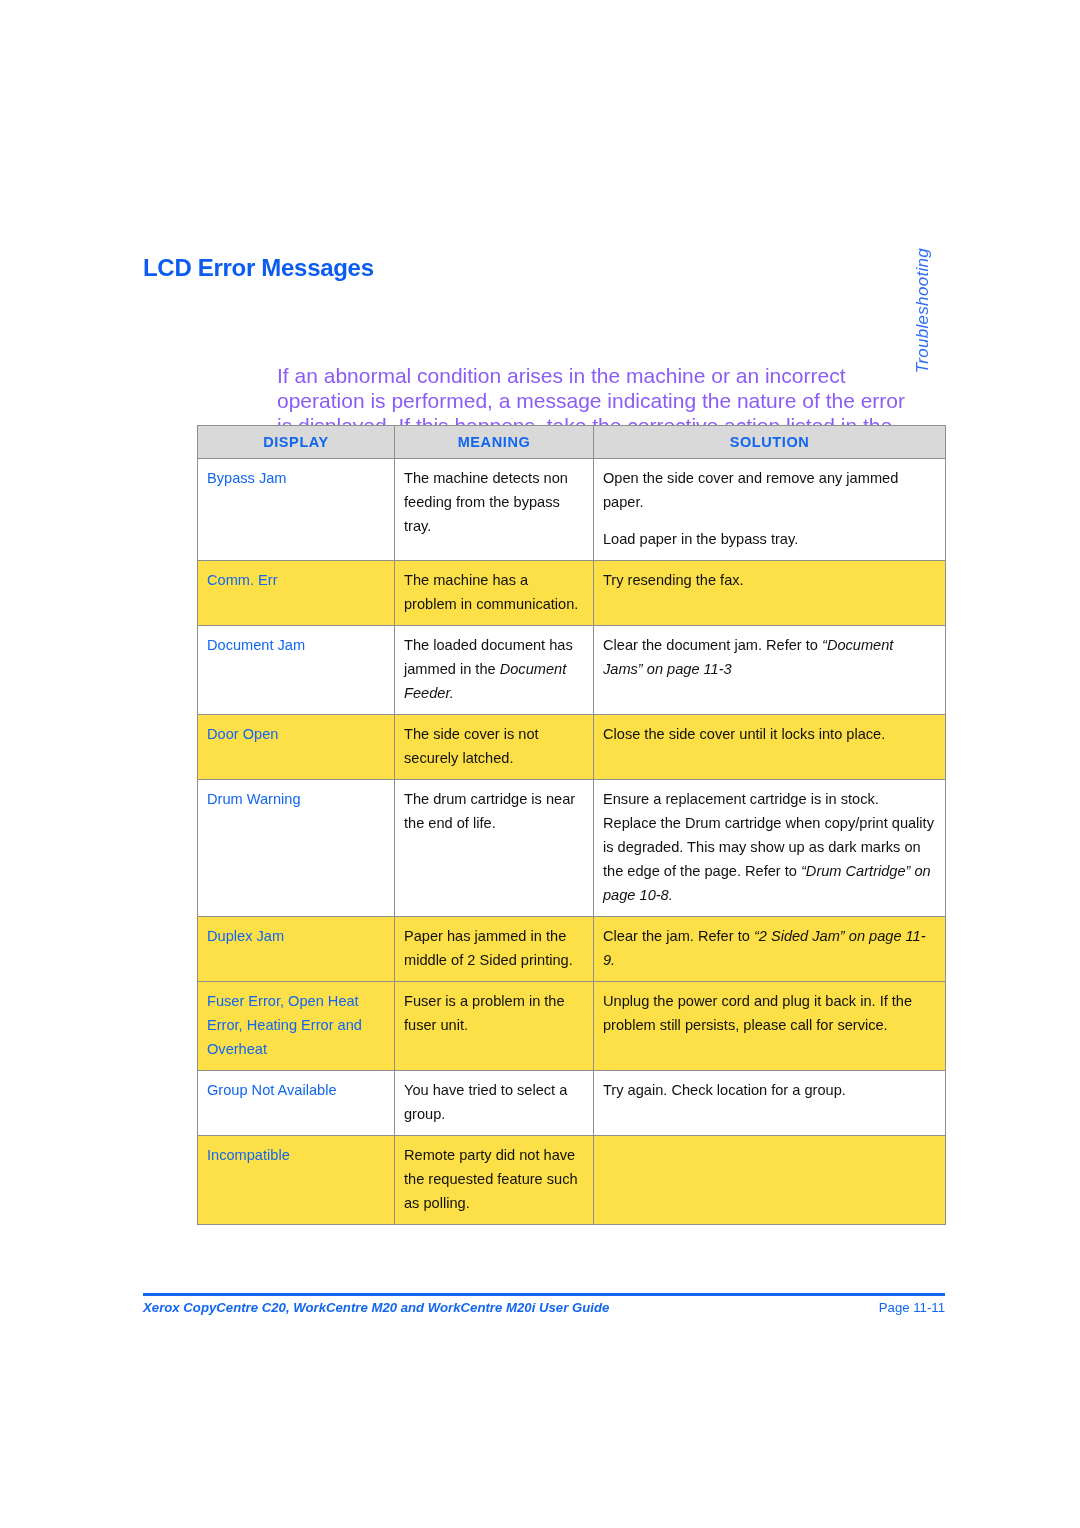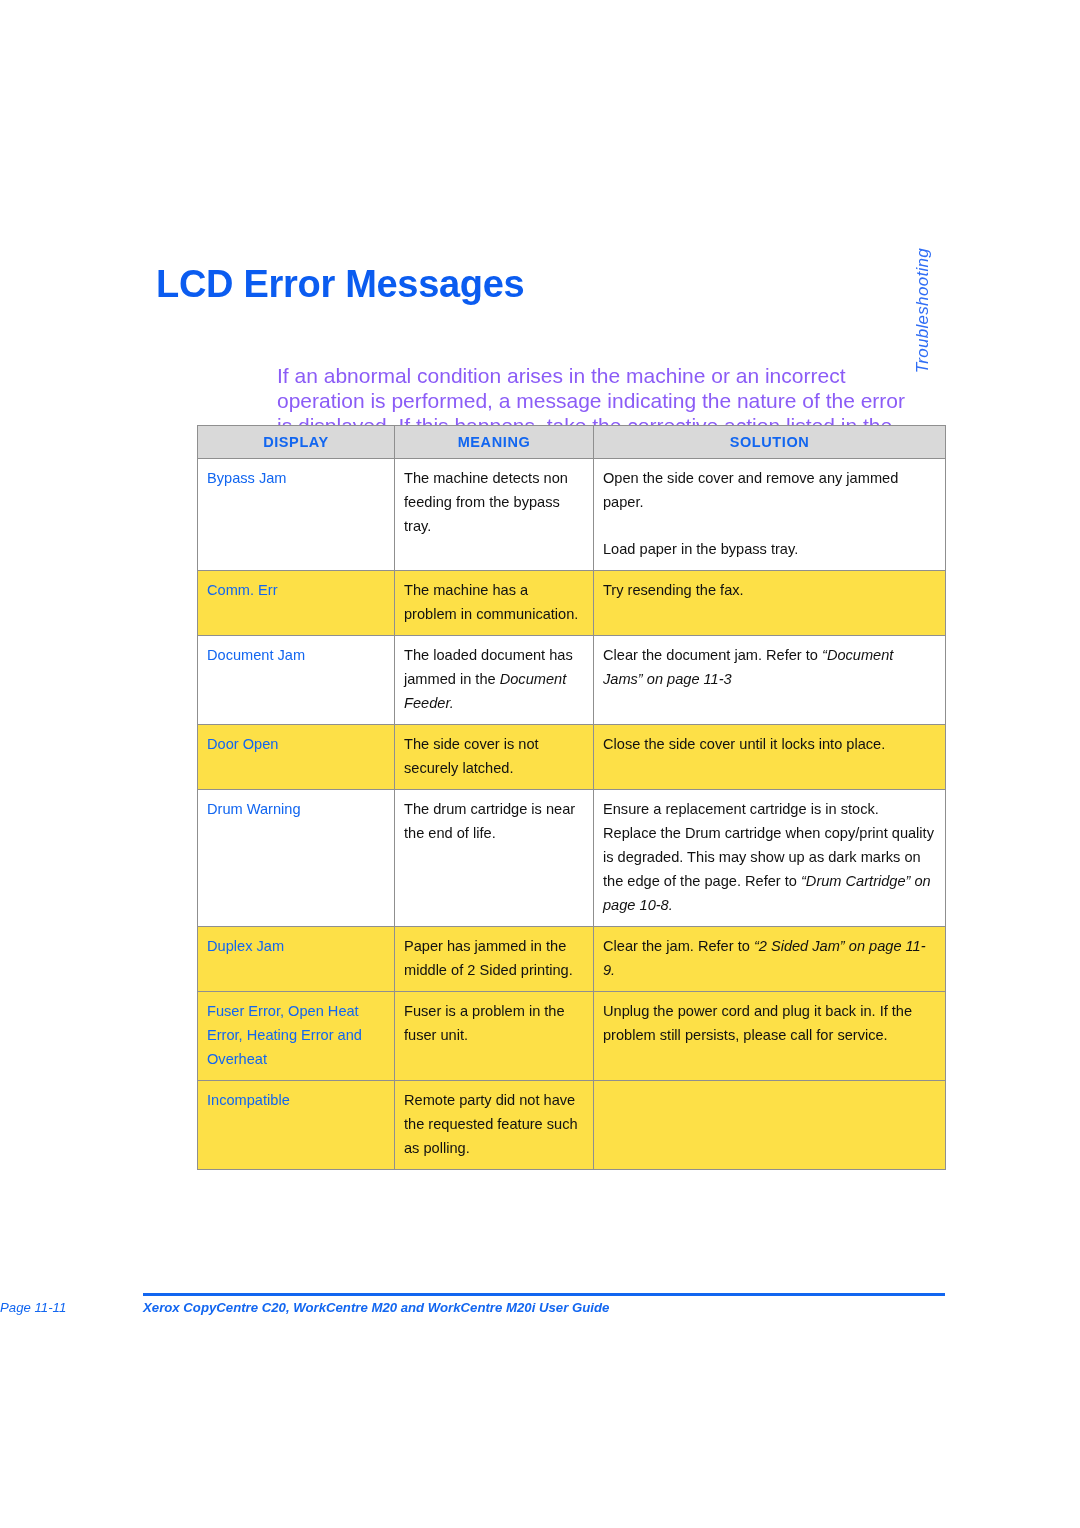--- a/index.html
+++ b/index.html
@@ -12,23 +12,23 @@
     height: 1528px;
     position: relative;
     font-family: "Liberation Sans", sans-serif;
     color: #111111;
     overflow: hidden;
   }
 
   
   #page-title {
     position: absolute;
-    left: 156px;
+    left: 143px;
     top: 238px;
-    font-size: 38px;
+    font-size: 24px;
     font-weight: bold;
     color: #0b5cf0;
     letter-spacing: -0.3px;
     white-space: nowrap;
   }
 
   
   #chapter-tab {
     position: absolute;
     left: 913px;
@@ -95,21 +95,21 @@
 
   #error-table tbody tr.shade td { background: #fde047; }
   #error-table tbody tr.plain td { background: #ffffff; }
 
   td.display-cell {
     color: #1266f0;
     font-weight: bold;
     line-height: 23px;
   }
   .cell-p { margin: 0; }
-  .cell-p + .cell-p { margin-top: 23px; }
+  .cell-p + .cell-p { margin-top: 13px; }
   .ital { font-style: italic; }
 
   
   #footer-rule {
     position: absolute;
     left: 143px;
     top: 1293px;
     width: 802px;
     height: 3px;
     background: #1266f0;
@@ -122,22 +122,22 @@
     font-style: italic;
     font-weight: bold;
     color: #1266f0;
     white-space: nowrap;
   }
   #footer-right {
     position: absolute;
     left: 0;
     top: 1300px;
     width: 945px;
+    text-align: right;
     font-size: 13.2px;
-    font-style: italic;
     color: #1266f0;
     white-space: nowrap;
   }
 </style>
 </head>
 <body>
 
 <h1 id="page-title">LCD Error Messages</h1>
 
 <div id="chapter-tab"><span id="chapter-tab-inner">Troubleshooting</span></div>
@@ -201,20 +201,27 @@
           <p class="cell-p"><span>Clear the jam. Refer to </span><span class="ital">“2 Sided Jam” on page 11-9.</span></p>
         </td>
       </tr>
       <tr class="shade">
         <td class="display-cell">Fuser Error, Open Heat Error, Heating Error and Overheat</td>
         <td>Fuser is a problem in the fuser unit.</td>
         <td>
           <p class="cell-p">Unplug the power cord and plug it back in. If the problem still persists, please call for service.</p>
         </td>
       </tr>
+      <tr class="plain">
+        <td class="display-cell">Group Not Available</td>
+        <td>You have tried to select a group.</td>
+        <td>
+          <p class="cell-p">Try again. Check location for a group.</p>
+        </td>
+      </tr>
       <tr class="shade">
         <td class="display-cell">Incompatible</td>
         <td>Remote party did not have the requested feature such as polling.</td>
         <td></td>
       </tr>
     </tbody>
 </table>
 
 <div id="footer-rule"></div>
 <div id="footer-left">Xerox CopyCentre C20, WorkCentre M20 and WorkCentre M20i User Guide</div>

